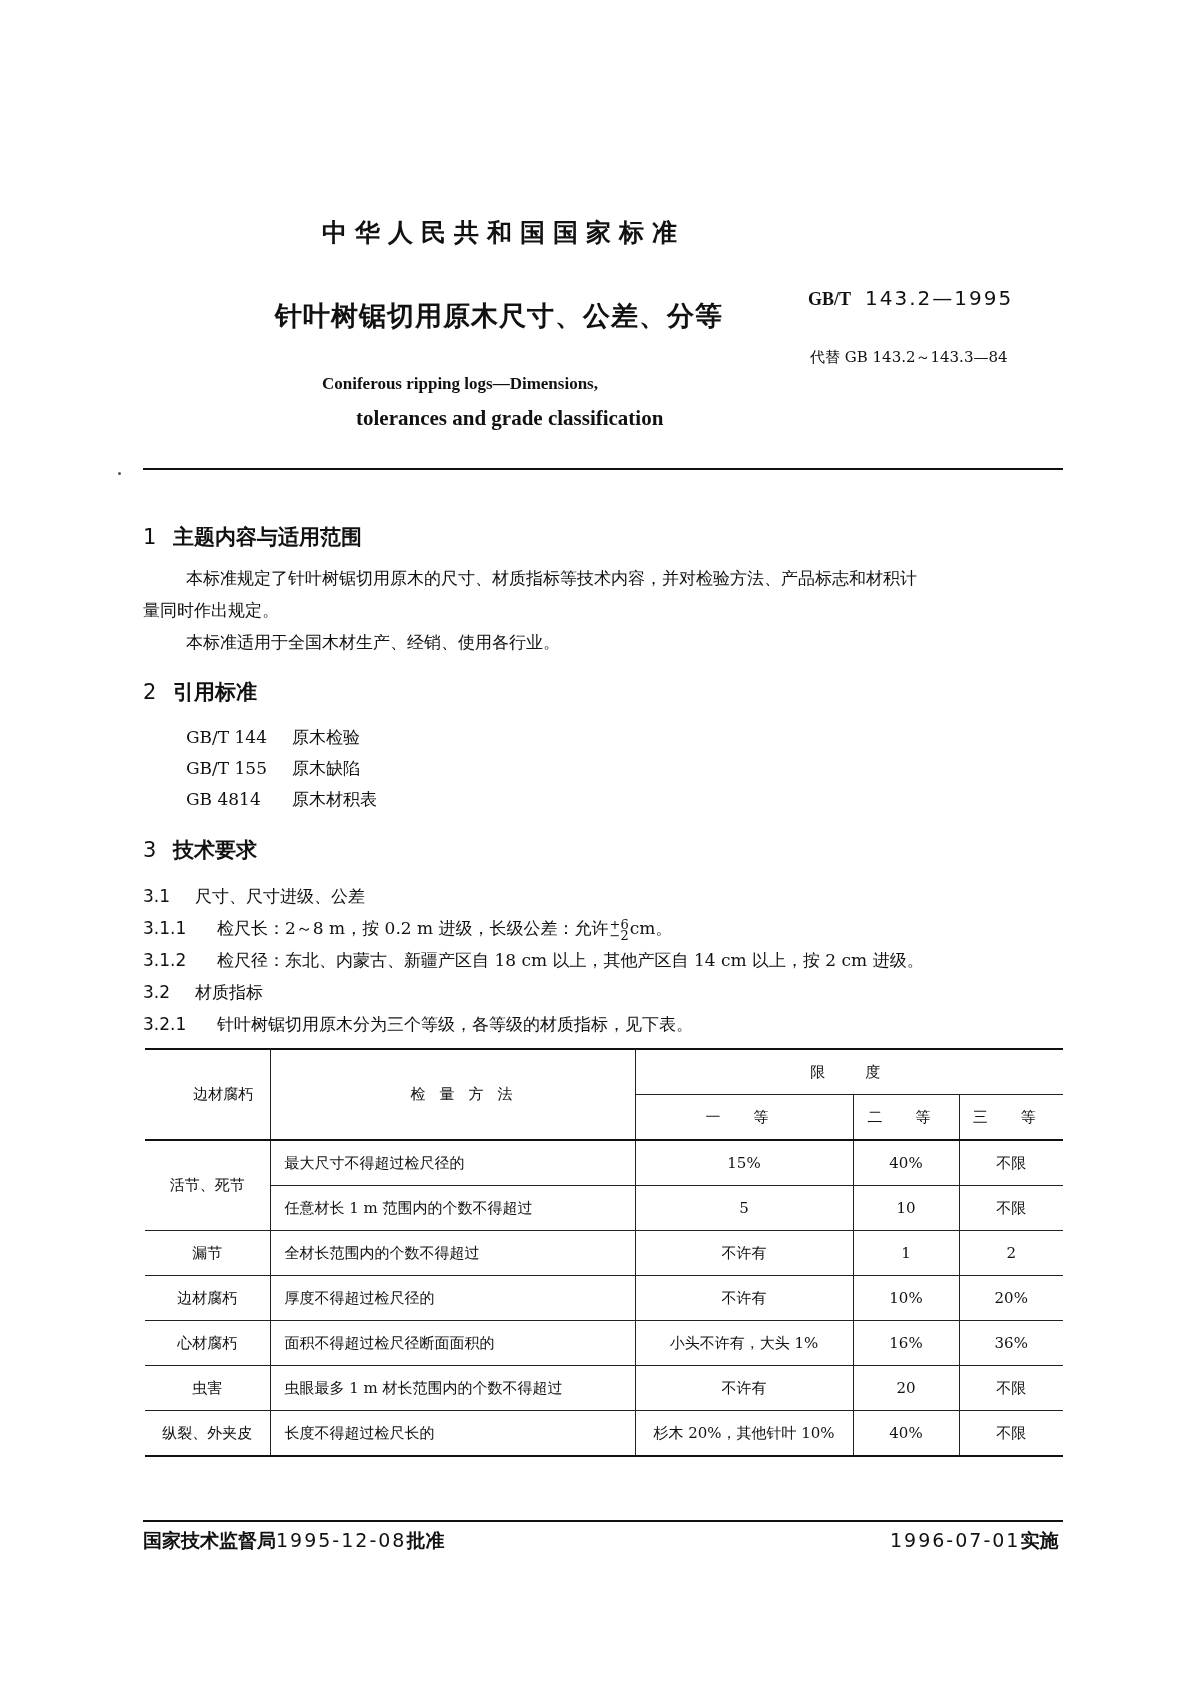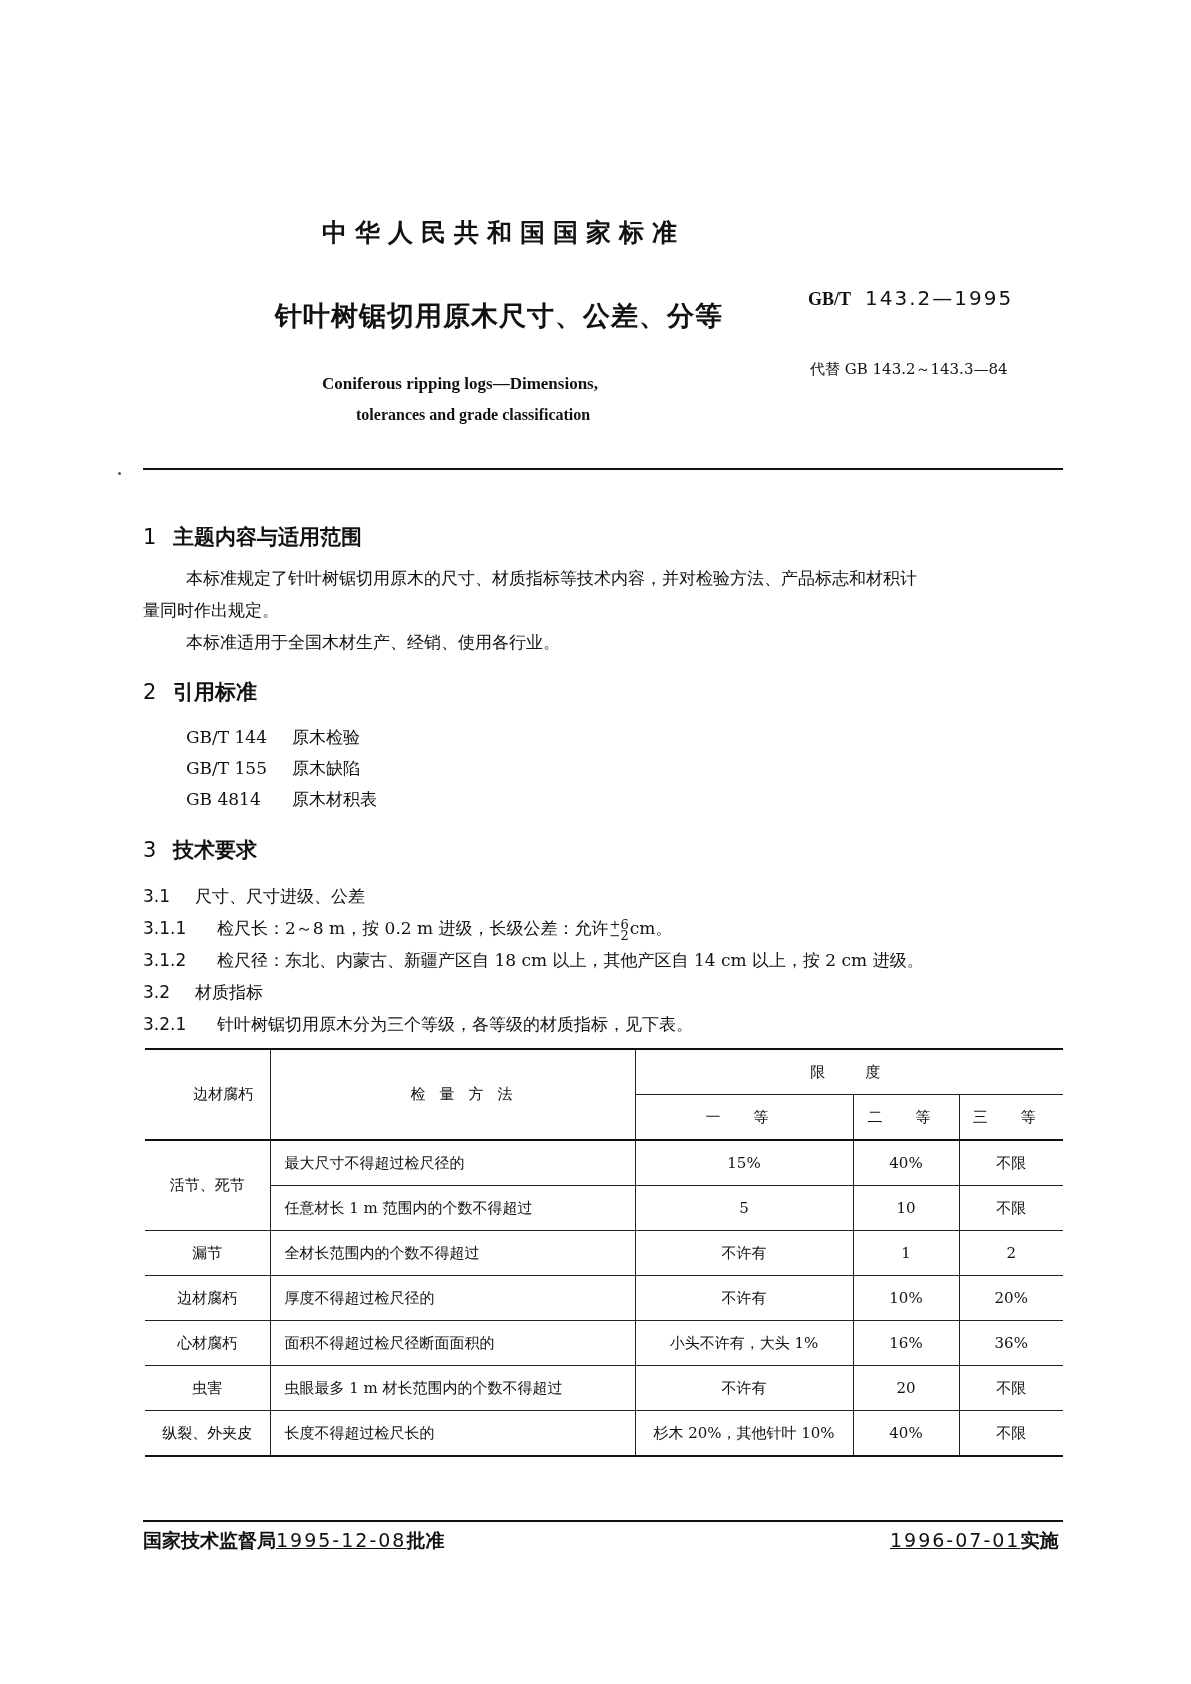--- a/index.html
+++ b/index.html
@@ -5,25 +5,25 @@
   html, body { margin: 0; padding: 0; background: #ffffff; }
   body { width: 1191px; height: 1684px; position: relative; overflow: hidden;
          font-family: "DejaVu Serif", "Liberation Serif", serif; color: #111; }
   .abs { position: absolute; }
   .sans { font-family: "DejaVu Sans", "Liberation Sans", sans-serif; }
   .serif { font-family: "Liberation Serif", "DejaVu Serif", serif; margin-top: 10px; }
 
   .national { left: 322px; top: 216px; font-size: 25px; font-weight: bold; letter-spacing: 8px; }
   .title-cn { left: 275px; top: 298px; font-size: 27px; font-weight: bold; letter-spacing: 1px; }
   .title-en1 { left: 322px; top: 364px; font-size: 17px; font-weight: bold; }
-  .title-en2 { left: 356px; top: 396px; font-size: 16px; font-weight: bold; }
+  .title-en2 { left: 356px; top: 396px; font-size: 21px; font-weight: bold; }
   .std-no { left: 808px; top: 286px; font-size: 20px; }
   .std-no .gbt { font-weight: bold; font-size: 18px; }
   .std-no .num { font-family: "DejaVu Sans", sans-serif; letter-spacing: 2px; margin-left: 14px; }
-  .replaces { left: 810px; top: 360px; font-size: 15px; }
+  .replaces { left: 810px; top: 348px; font-size: 15px; }
 
   .hr { left: 143px; top: 468px; width: 920px; height: 2px; background: #111; }
   .dot { width: 3px; height: 3px; background: #555; border-radius: 50%; }
 
   .h1 { font-size: 21px; font-weight: bold; }
   .h1 .n { font-weight: normal; display: inline-block; width: 30px; }
   .p { font-size: 17px; line-height: 32px; }
   .ref { font-size: 17px; line-height: 31px; }
   .ref .code { display: inline-block; width: 106px; }
 
@@ -36,21 +36,21 @@
   table.grades tr.last td { border-bottom: 2px solid #111; }
   table.grades td.first, table.grades th.first { border-left: none; }
   table.grades td.lastc, table.grades th.lastc { border-right: none; }
   table.grades td.method { text-align: left; padding-left: 14px; }
   table.grades th.spaced { letter-spacing: 14px; }
   table.grades th.limit { letter-spacing: 40px; }
 
   .footer-hr { left: 143px; top: 1520px; width: 920px; height: 2px; background: #111; }
   .footer-left { left: 143px; top: 1528px; font-size: 19px; font-weight: bold; }
   .footer-right { left: 890px; top: 1528px; font-size: 19px; font-weight: bold; }
-  .footer-left .d, .footer-right .d { font-weight: normal; letter-spacing: 2px; text-decoration: underline; }
+  .footer-left .d, .footer-right .d { font-weight: normal; letter-spacing: 2px; }
 </style>
 </head>
 <body>
 
 <div class="abs national sans">中华人民共和国国家标准</div>
 <div class="abs title-cn sans">针叶树锯切用原木尺寸、公差、分等</div>
 <div class="abs title-en1 serif">Coniferous ripping logs—Dimensions,</div>
 <div class="abs title-en2 serif">tolerances and grade classification</div>
 <div class="abs std-no">
   <span class="gbt serif">GB/T</span><span class="num">143.2—1995</span>

